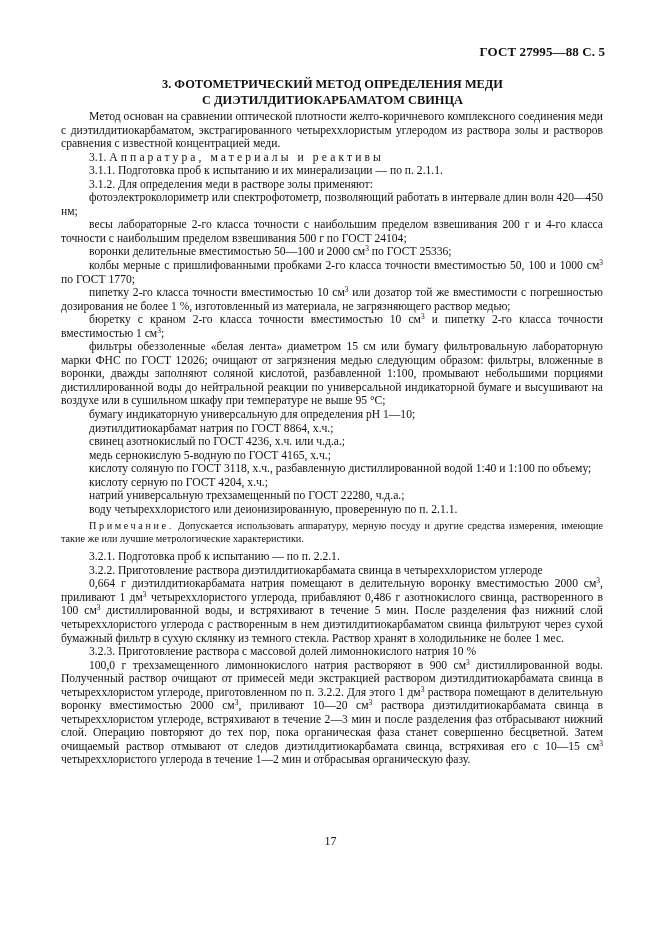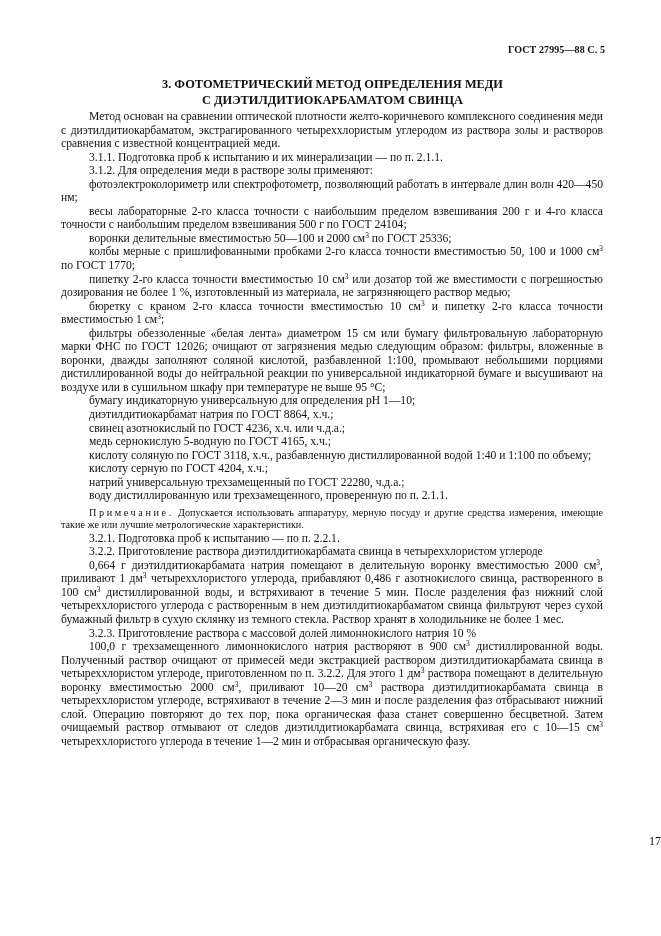--- a/index.html
+++ b/index.html
@@ -1,60 +1,64 @@
 <!DOCTYPE html>
 <html><head>
 <meta charset="utf-8">
 <style>
   html, body { margin: 0; padding: 0; background: #ffffff; }
   body { width: 661px; height: 936px; position: relative; overflow: hidden;
          font-family: "Liberation Serif", "DejaVu Serif", serif; color: #111; }
-  .header { position: absolute; top: 44px; right: 56px; font-weight: bold; font-size: 10px; letter-spacing: 0.1px; }
+  .header { position: absolute; top: 44px; right: 56px; font-weight: bold; font-size: 13px; letter-spacing: 0.1px; }
   .title { position: absolute; top: 76px; left: 0; width: 661px; text-align: center; font-weight: bold;
            font-size: 12.4px; line-height: 16px; }
   .title div { padding-left: 4px; }
   .content { position: absolute; top: 110px; left: 61px; width: 542px; font-size: 11.6px; line-height: 13.55px; }
   .p { text-align: justify; text-indent: 28px; margin: 0; hyphens: manual; }
   .spaced { letter-spacing: 3.1px; }
   .it { }
   sup { font-size: 7.5px; line-height: 0; vertical-align: 4px; }
-  .note { font-size: 10.2px; line-height: 12.4px; margin-top: 4px; }
+  .note { font-size: 10.2px; line-height: 12.4px; margin-top: 4px; margin-bottom: 5px; }
   .note .spaced { letter-spacing: 2.6px; }
-  .pagenum { position: absolute; top: 834px; left: 0; width: 661px; text-align: right; font-size: 12px; }
+  .pagenum { position: absolute; top: 834px; left: 0; width: 661px; text-align: center; font-size: 12px; }
 </style>
 </head>
 <body>
 
 <div class="header">ГОСТ 27995—88 С. 5</div>
 
 <div class="title">
   <div>3. ФОТОМЕТРИЧЕСКИЙ МЕТОД ОПРЕДЕЛЕНИЯ МЕДИ</div>
   <div>С ДИЭТИЛДИТИОКАРБАМАТОМ СВИНЦА</div>
 </div>
 
 <div class="content">
   <p class="p">Метод основан на сравнении оптической плотности желто-коричневого комплексного соединения меди с диэтилдитиокарбаматом, экстрагированного четыреххлористым углеродом из раствора золы и растворов сравнения с известной концентрацией меди.</p>
 
+  <p class="p">
+    <span>3.1.</span>
+    <span class="spaced">Аппаратура, материалы и реактивы</span>
+  </p>
   <p class="p">3.1.1. Подготовка проб к испытанию и их минерализации — по п. 2.1.1.</p>
   <p class="p">3.1.2. Для определения меди в растворе золы применяют:</p>
   <p class="p">фотоэлектроколориметр или спектрофотометр, позволяющий работать в интервале длин волн 420—450 нм;</p>
   <p class="p">весы лабораторные 2-го класса точности с наибольшим пределом взвешивания 200 г и 4-го класса точности с наибольшим пределом взвешивания 500 г по ГОСТ 24104;</p>
   <p class="p"><span>воронки делительные вместимостью 50—100 и 2000 см</span><sup>3</sup><span> по ГОСТ 25336;</span></p>
   <p class="p"><span>колбы мерные с пришлифованными пробками 2-го класса точности вместимостью 50, 100 и 1000 см</span><sup>3</sup><span> по ГОСТ 1770;</span></p>
   <p class="p"><span>пипетку 2-го класса точности вместимостью 10 см</span><sup>3</sup><span> или дозатор той же вместимости с погрешностью дозирования не более 1 %, изготовленный из материала, не загрязняющего раствор медью;</span></p>
   <p class="p"><span>бюретку с краном 2-го класса точности вместимостью 10 см</span><sup>3</sup><span> и пипетку 2-го класса точности вместимостью 1 см</span><sup>3</sup><span>;</span></p>
   <p class="p">фильтры обеззоленные «белая лента» диаметром 15 см или бумагу фильтровальную лабораторную марки ФНС по ГОСТ 12026; очищают от загрязнения медью следующим образом: фильтры, вложенные в воронки, дважды заполняют соляной кислотой, разбавленной 1:100, промывают небольшими порциями дистиллированной воды до нейтральной реакции по универсальной индикаторной бумаге и высушивают на воздухе или в сушильном шкафу при температуре не выше 95 °С;</p>
   <p class="p">бумагу индикаторную универсальную для определения pH 1—10;</p>
   <p class="p">диэтилдитиокарбамат натрия по ГОСТ 8864, х.ч.;</p>
   <p class="p">свинец азотнокислый по ГОСТ 4236, х.ч. или ч.д.а.;</p>
   <p class="p">медь сернокислую 5-водную по ГОСТ 4165, х.ч.;</p>
   <p class="p">кислоту соляную по ГОСТ 3118, х.ч., разбавленную дистиллированной водой 1:40 и 1:100 по объему;</p>
   <p class="p">кислоту серную по ГОСТ 4204, х.ч.;</p>
   <p class="p">натрий универсальную трехзамещенный по ГОСТ 22280, ч.д.а.;</p>
-  <p class="p">воду дистиллированную или трехзамещенного, проверенную по п. 2.1.1.</p>
+  <p class="p">воду четыреххлористого или деионизированную, проверенную по п. 2.1.1.</p>
 
   <p class="p note"><span class="spaced">Примечание.</span><span> Допускается использовать аппаратуру, мерную посуду и другие средства измерения, имеющие такие же или лучшие метрологические характеристики.</span></p>
 
   <p class="p">3.2.1. Подготовка проб к испытанию — по п. 2.2.1.</p>
   <p class="p"><span>3.2.2. </span><span class="it">Приготовление раствора диэтилдитиокарбамата свинца в четыреххлористом углероде</span></p>
   <p class="p"><span>0,664 г диэтилдитиокарбамата натрия помещают в делительную воронку вместимостью 2000 см</span><sup>3</sup><span>, приливают 1 дм</span><sup>3</sup><span> четыреххлористого углерода, прибавляют 0,486 г азотнокислого свинца, растворенного в 100 см</span><sup>3</sup><span> дистиллированной воды, и встряхивают в течение 5 мин. После разделения фаз нижний слой четыреххлористого углерода с растворенным в нем диэтилдитиокарбаматом свинца фильтруют через сухой бумажный фильтр в сухую склянку из темного стекла. Раствор хранят в холодильнике не более 1 мес.</span></p>
   <p class="p"><span>3.2.3. </span><span class="it">Приготовление раствора с массовой долей лимоннокислого натрия 10 %</span></p>
   <p class="p"><span>100,0 г трехзамещенного лимоннокислого натрия растворяют в 900 см</span><sup>3</sup><span> дистиллированной воды. Полученный раствор очищают от примесей меди экстракцией раствором диэтилдитиокарбамата свинца в четыреххлористом углероде, приготовленном по п. 3.2.2. Для этого 1 дм</span><sup>3</sup><span> раствора помещают в делительную воронку вместимостью 2000 см</span><sup>3</sup><span>, приливают 10—20 см</span><sup>3</sup><span> раствора диэтилдитиокарбамата свинца в четыреххлористом углероде, встряхивают в течение 2—3 мин и после разделения фаз отбрасывают нижний слой. Операцию повторяют до тех пор, пока органическая фаза станет совершенно бесцветной. Затем очищаемый раствор отмывают от следов диэтилдитиокарбамата свинца, встряхивая его с 10—15 см</span><sup>3</sup><span> четыреххлористого углерода в течение 1—2 мин и отбрасывая органическую фазу.</span></p>
 </div>
 

